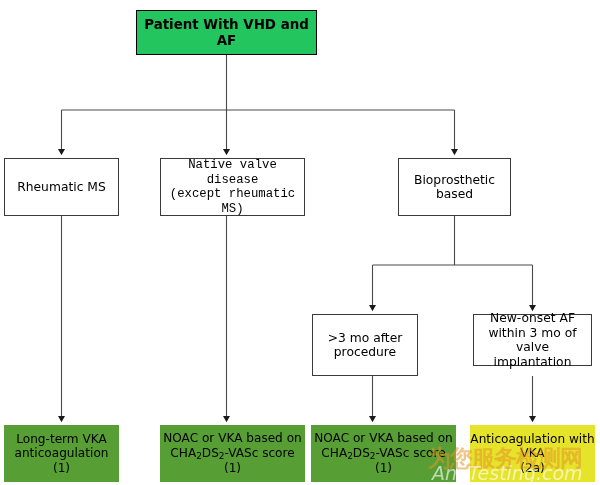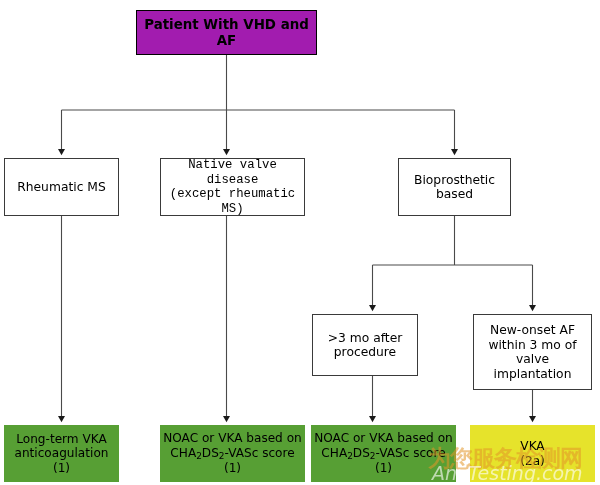--- a/index.html
+++ b/index.html
@@ -74,21 +74,21 @@
   }
   .node .txt { display: block; width: 100%; }
   .node .ln { display: block; }
 
   .plain {
     background: #ffffff;
     border: 1px solid #3a3a3a;
     font-size: 12.3px;
   }
   .root {
-    background: #a21caf;
+    background: #22c55e;
     border: 1.6px solid #000000;
     font-size: 13.4px;
     font-weight: bold;
   }
   .green {
     background: #579f34;
     border: none;
     font-size: 12.1px;
   }
   .yellow {
@@ -96,21 +96,21 @@
     border: none;
     font-size: 12.1px;
   }
 
   
   #node-root      { left: 136px; top: 10px;  width: 181px; height: 45px; }
   #node-rheum     { left: 4px;   top: 158px; width: 115px; height: 58px; }
   #node-native    { left: 160px; top: 158px; width: 145px; height: 58px; font-family: Liberation Mono, monospace; }
   #node-bio       { left: 398px; top: 158px; width: 113px; height: 58px; text-align: center; }
   #node-gt3mo     { left: 312px; top: 314px; width: 106px; height: 62px; }
-  #node-newonset  { left: 473px; top: 314px; width: 119px; height: 76px; }
+  #node-newonset  { left: 473px; top: 314px; width: 119px; height: 52px; }
   #node-out1      { left: 4px;   top: 425px; width: 115px; height: 57px; }
   #node-out2      { left: 160px; top: 425px; width: 145px; height: 57px; }
   #node-out3      { left: 311px; top: 425px; width: 145px; height: 57px; }
   #node-out4      { left: 470px; top: 425px; width: 125px; height: 57px; }
 
   sub { font-size: 0.74em; vertical-align: -0.22em; }
 </style>
 </head>
 <body>
 
@@ -201,20 +201,21 @@
   <div class="node green" id="node-out3">
     <span class="txt">
       <span class="ln">NOAC or VKA based on</span>
       <span class="ln"><span>CHA</span><sub>2</sub><span>DS</span><sub>2</sub><span>-VASc score</span></span>
       <span class="ln">(1)</span>
     </span>
   </div>
 
   <div class="node yellow" id="node-out4">
     <span class="txt">
+      <span class="ln">Anticoagulation with</span>
       <span class="ln">VKA</span>
       <span class="ln">(2a)</span>
     </span>
   </div>
 
   <div class="watermark wm-cn2">为您服务检测网</div>
   <div class="watermark wm-en">AnyTesting.com</div>
 
 </div>
 

